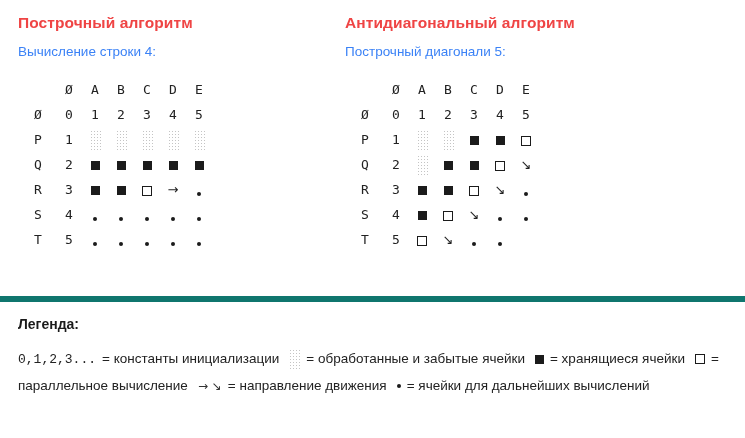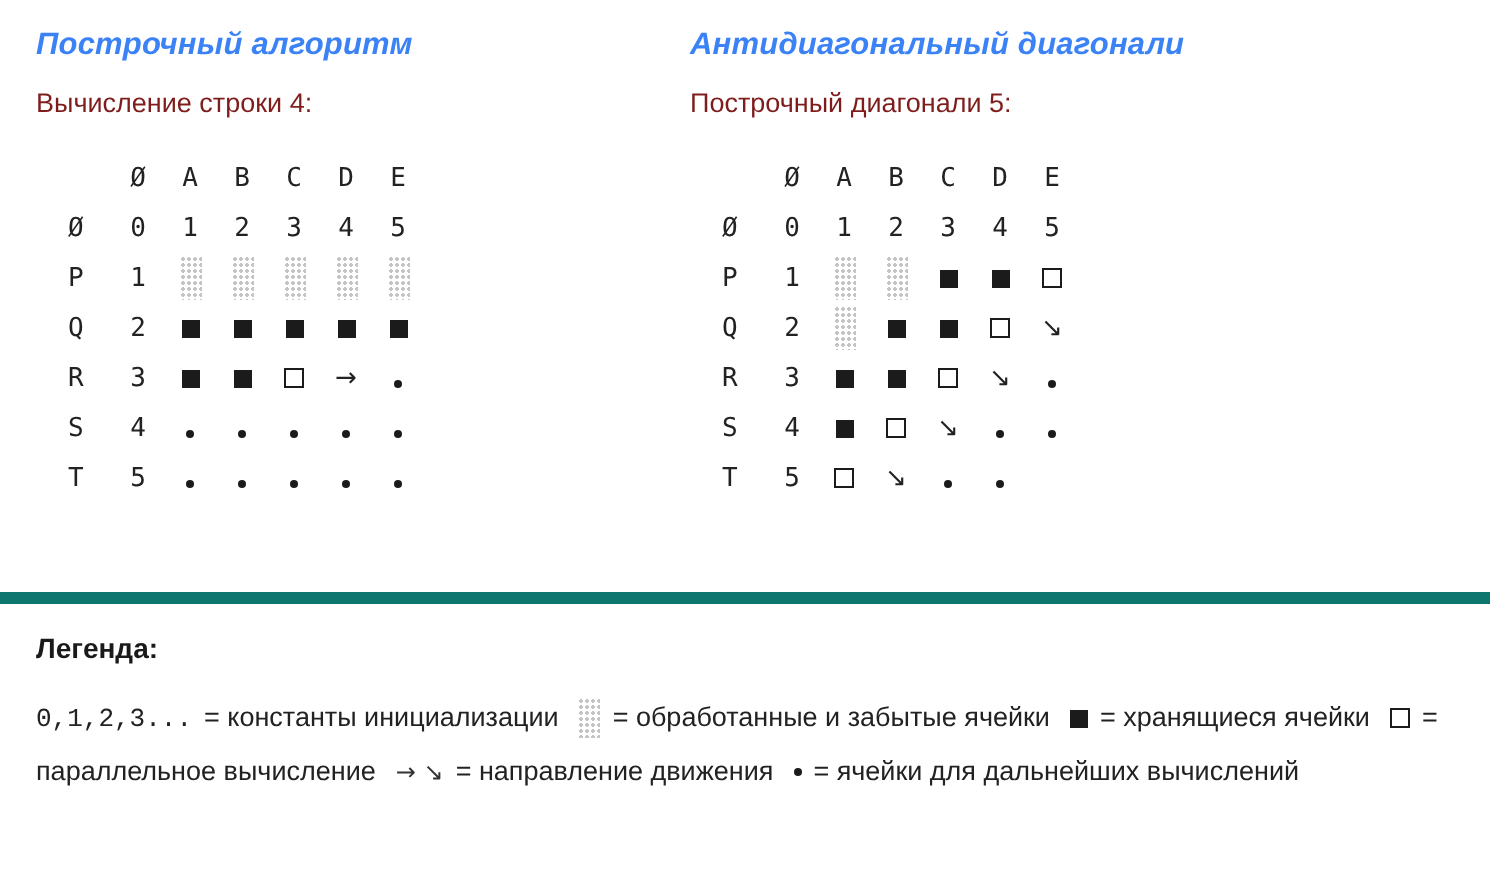--- a/index.html
+++ b/index.html
@@ -27,28 +27,27 @@
     width: 345px;
     padding-left: 18px;
   }
   .panel-right {
     width: 400px;
     padding-left: 0px;
   }
   .panel-title {
     font-size: 15.5px;
     font-weight: bold;
-    color: #3b82f6;
+    color: #ef4444;
     margin: 0 0 12px 0;
     letter-spacing: 0.1px;
-    font-style: italic;
   }
   .panel-sub {
     font-size: 13.5px;
-    color: #7f1d1d;
+    color: #3b82f6;
     margin: 0 0 18px 0;
   }
   table.grid {
     border-collapse: collapse;
     font-family: "DejaVu Sans Mono", monospace;
     font-size: 13px;
     color: #222222;
     margin-left: 14px;
   }
   table.grid td {
@@ -237,21 +236,21 @@
             <td><span class="g-dot"></span></td>
             <td><span class="g-dot"></span></td>
             <td><span class="g-dot"></span></td>
             <td><span class="g-dot"></span></td>
           </tr>
         </tbody>
     </table>
   </div>
 
   <div class="panel panel-right">
-    <div class="panel-title">Антидиагональный диагонали</div>
+    <div class="panel-title">Антидиагональный алгоритм</div>
     <div class="panel-sub">Построчный диагонали 5:</div>
     <table class="grid">
       <tbody>
           <tr>
             <td class="rowhdr colhdr"></td>
             <td class="colhdr">Ø</td>
             <td class="colhdr">A</td>
             <td class="colhdr">B</td>
             <td class="colhdr">C</td>
             <td class="colhdr">D</td>

